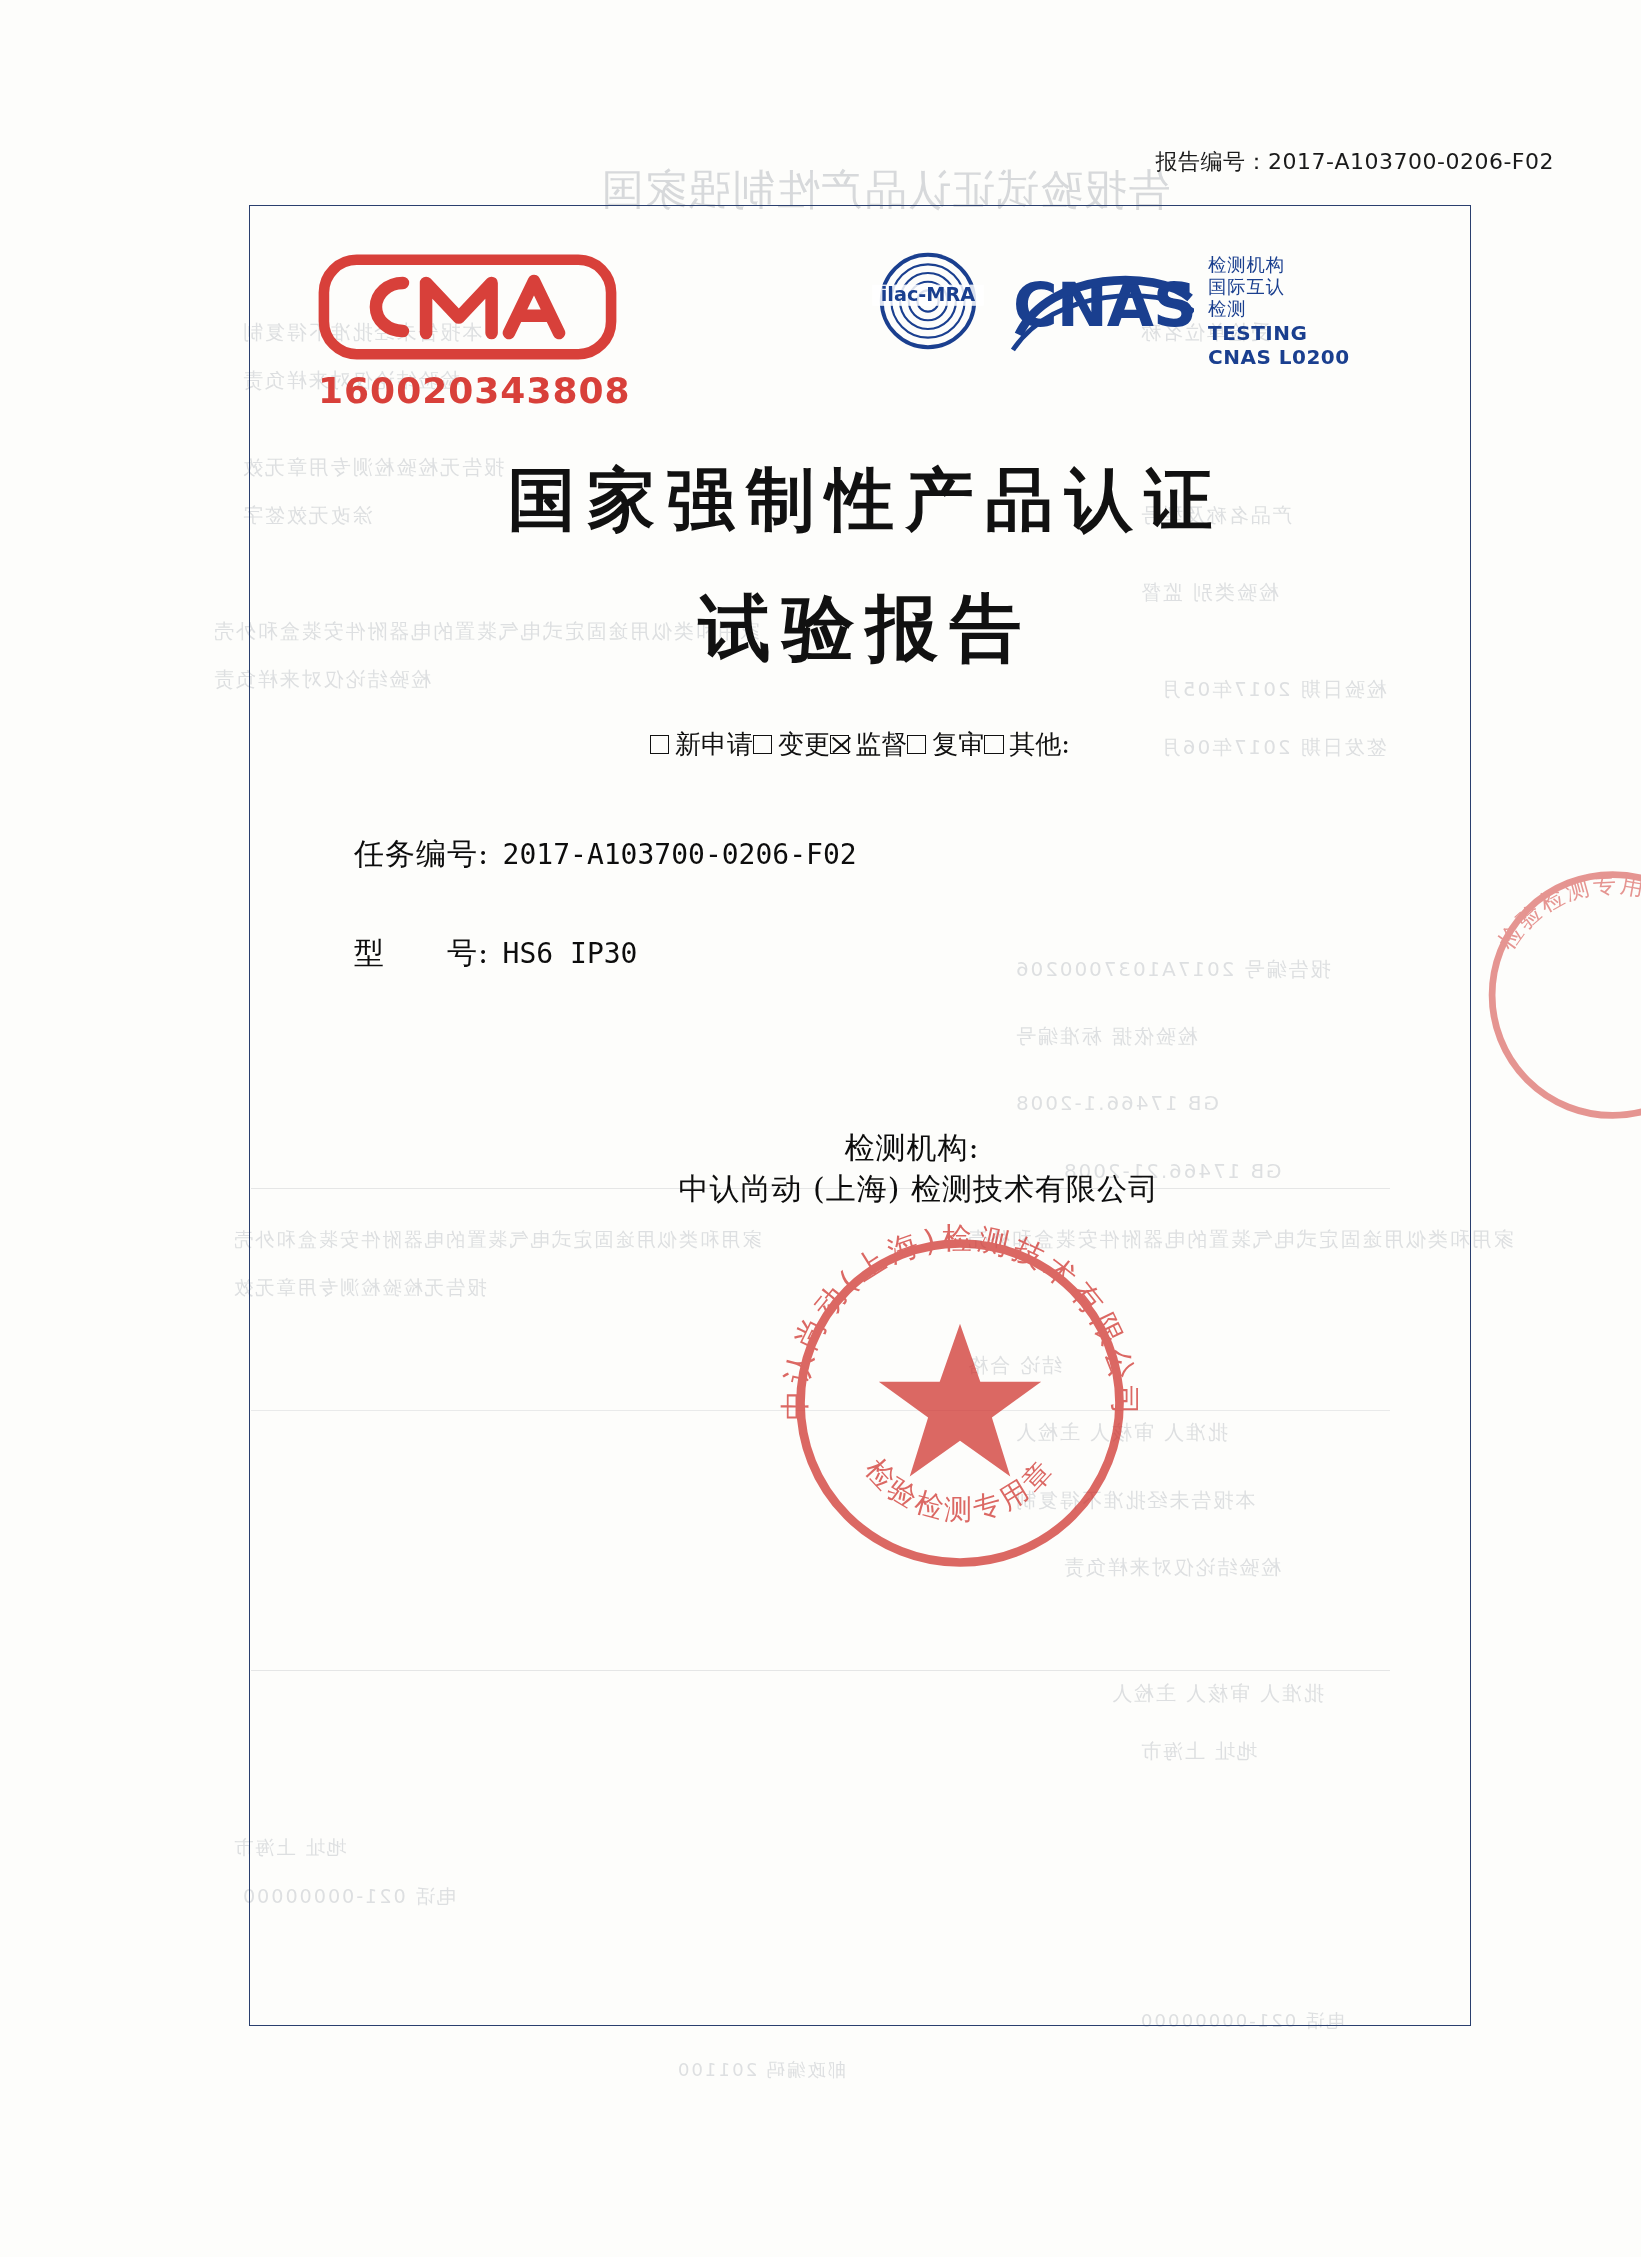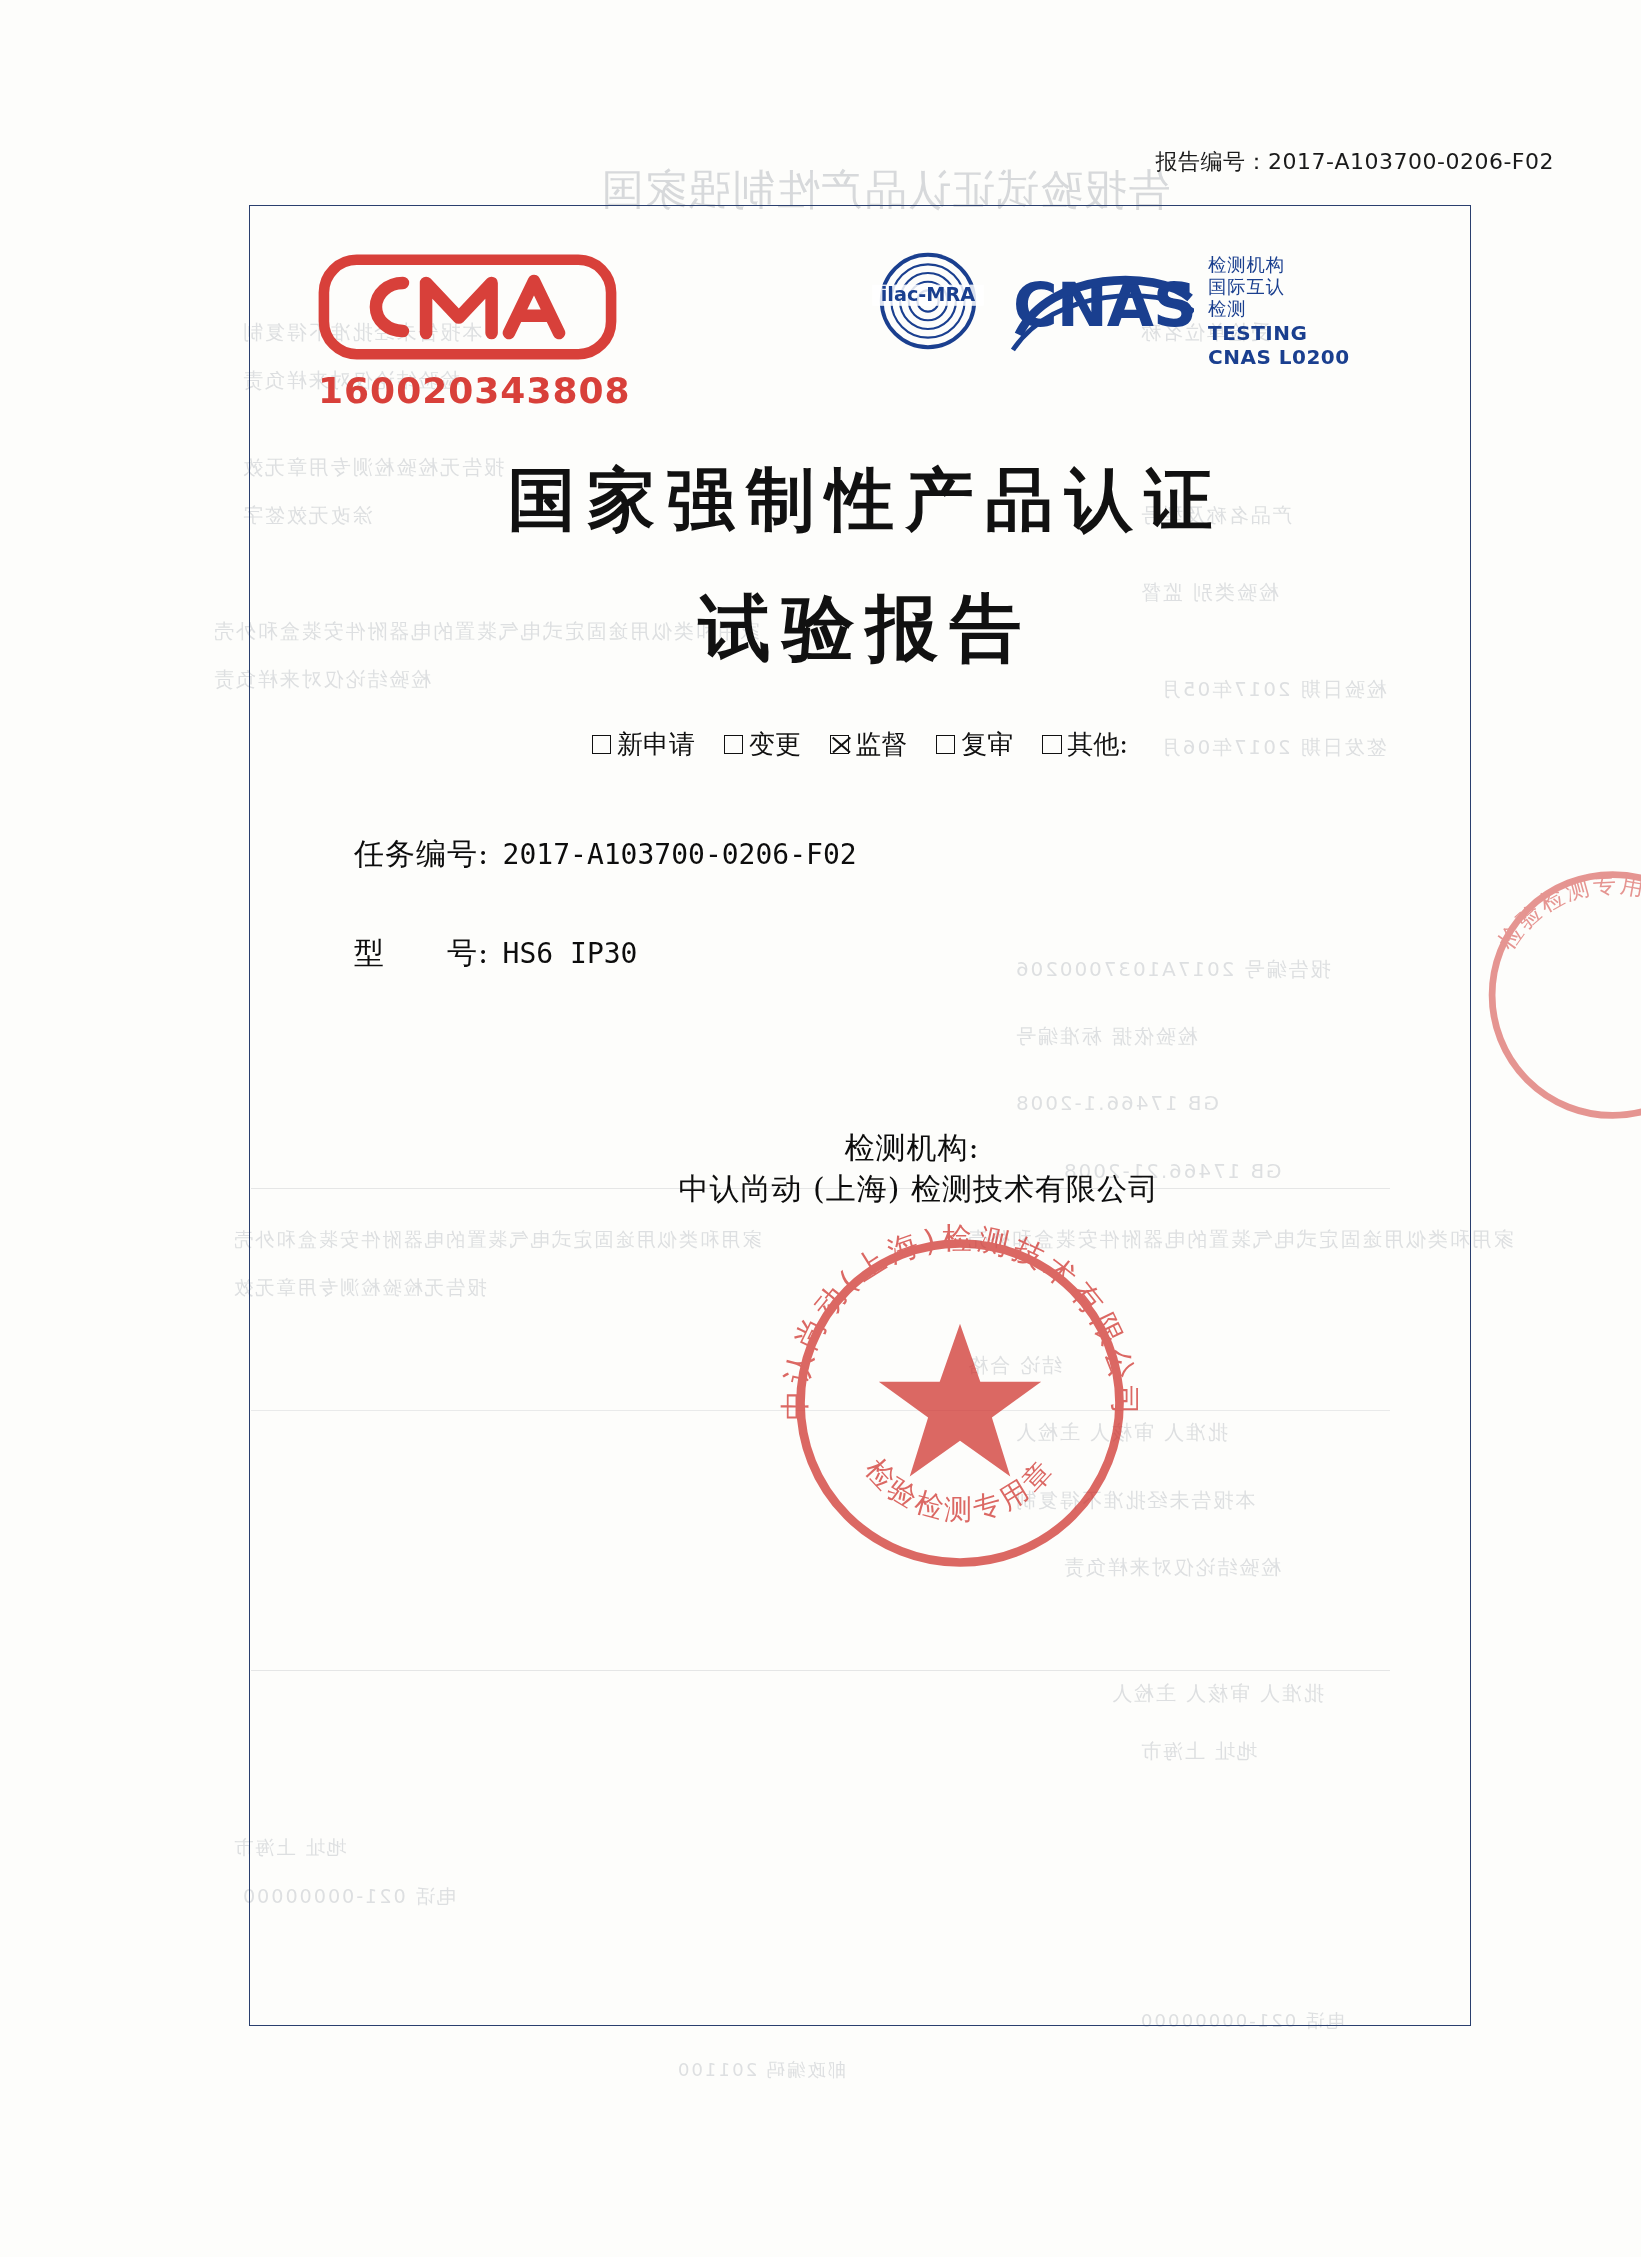--- a/index.html
+++ b/index.html
@@ -157,21 +157,20 @@
     text-indent: 11.6px;
   }
 
   .checkrow {
     position: absolute;
     top: 521px;
     left: 0;
     width: 100%;
     display: flex;
     justify-content: center;
-    gap: 29px;
     font-family: "DejaVu Serif", serif;
     font-size: 26px;
     color: #111;
   }
   .checkitem { display: flex; align-items: center; gap: 5.8px; }
   .box {
     display: inline-block;
     width: 19.3px;
     height: 19.3px;
     border: 1.5px solid #111;

